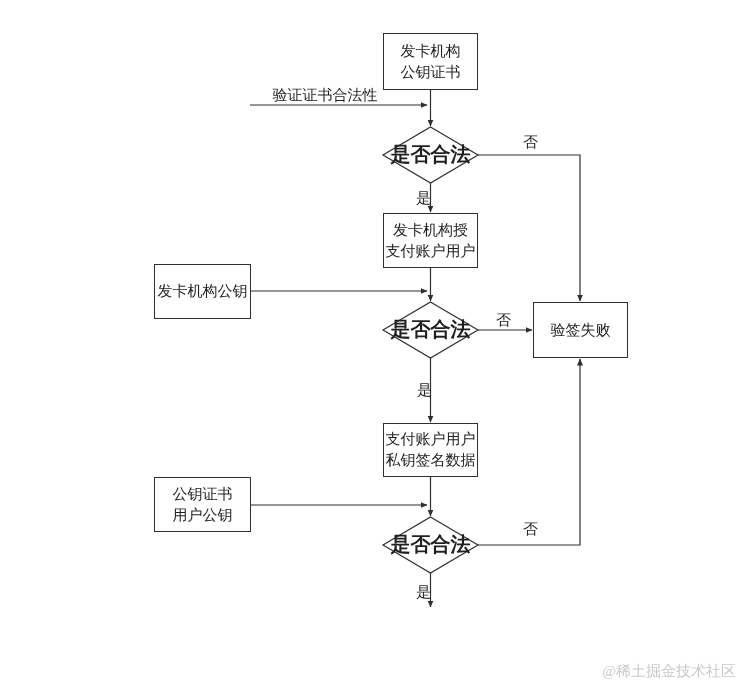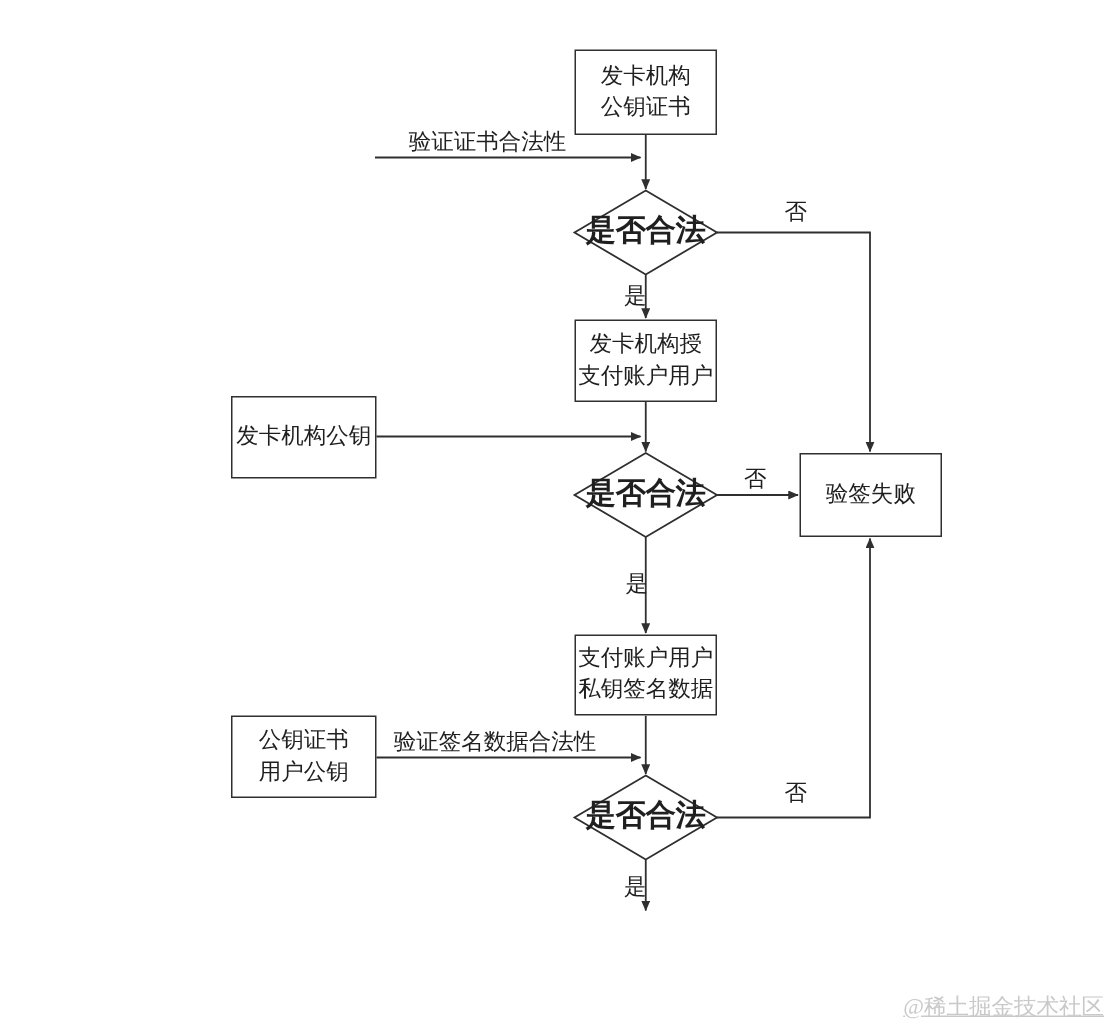--- a/index.html
+++ b/index.html
@@ -14,21 +14,21 @@
     position:absolute; border:1px solid #2f2f2f; background:#ffffff;
     display:flex; flex-direction:column; align-items:center; justify-content:center;
     font-size:15px; line-height:21px; text-align:center; white-space:nowrap;
   }
   .dlabel {
     position:absolute; width:95px; font-size:20px; line-height:21px;
     text-align:center; white-space:nowrap;font-weight:bold;
   }
   .elabel { position:absolute; font-size:15px; line-height:18px; white-space:nowrap; }
   .elabel.center { text-align:center; }
-  .watermark { position:absolute; right:2px; top:662px; font-size:15px; color:#c9c9c9;text-decoration:underline; }
+  .watermark { position:absolute; right:2px; top:662px; font-size:15px; color:#c9c9c9; }
 </style>
 </head>
 <body>
 
 <div class="canvas">
 
   <svg class="connectors" viewBox="0 0 738 686" xmlns="http://www.w3.org/2000/svg">
     <defs>
       <marker id="ah" markerWidth="9" markerHeight="8" refX="6.5" refY="3" orient="auto" markerUnits="userSpaceOnUse">
         <path d="M0,0 L7,3 L0,6 Z" fill="#2f2f2f"></path>
@@ -95,21 +95,20 @@
     <span>公钥证书</span>
     <span>用户公钥</span>
   </div>
 
 
   <div class="dlabel" style="left:383px; top:144px;">是否合法</div>
   <div class="dlabel" style="left:383px; top:319px;">是否合法</div>
   <div class="dlabel" style="left:383px; top:534px;">是否合法</div>
 
   <div class="elabel center" style="left:255px; top:86px; width:140px;">验证证书合法性</div>
-  <div class="elabel center" style="left:258px; top:486px; width:144px;">验证签名数据合法性</div>
 
   <div class="elabel" style="left:523px; top:133px;">否</div>
   <div class="elabel" style="left:416px; top:189px;">是</div>
 
   <div class="elabel" style="left:496px; top:311px;">否</div>
   <div class="elabel" style="left:417px; top:381px;">是</div>
 
   <div class="elabel" style="left:523px; top:520px;">否</div>
   <div class="elabel" style="left:416px; top:583px;">是</div>
 

